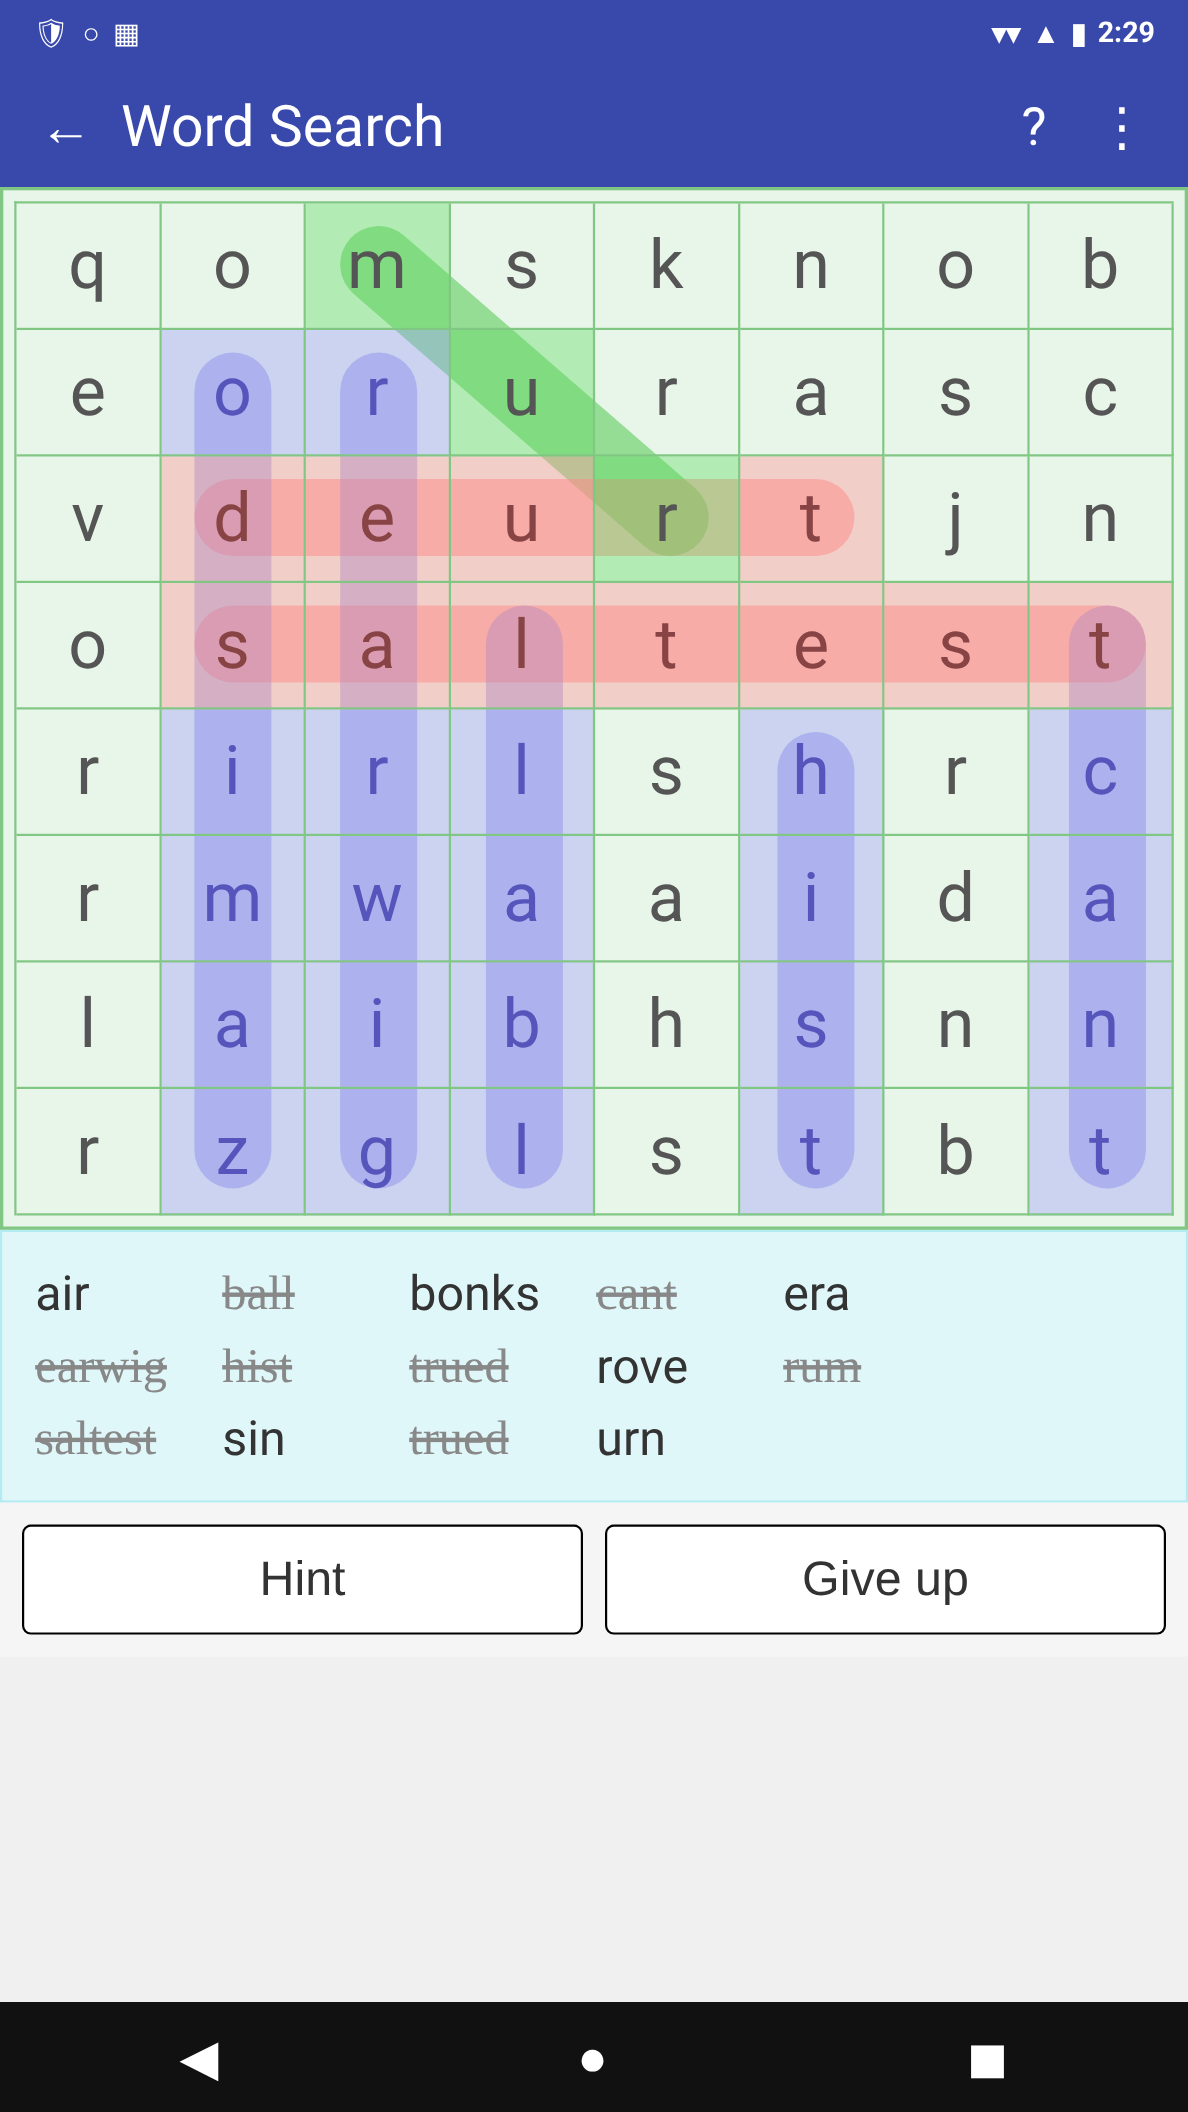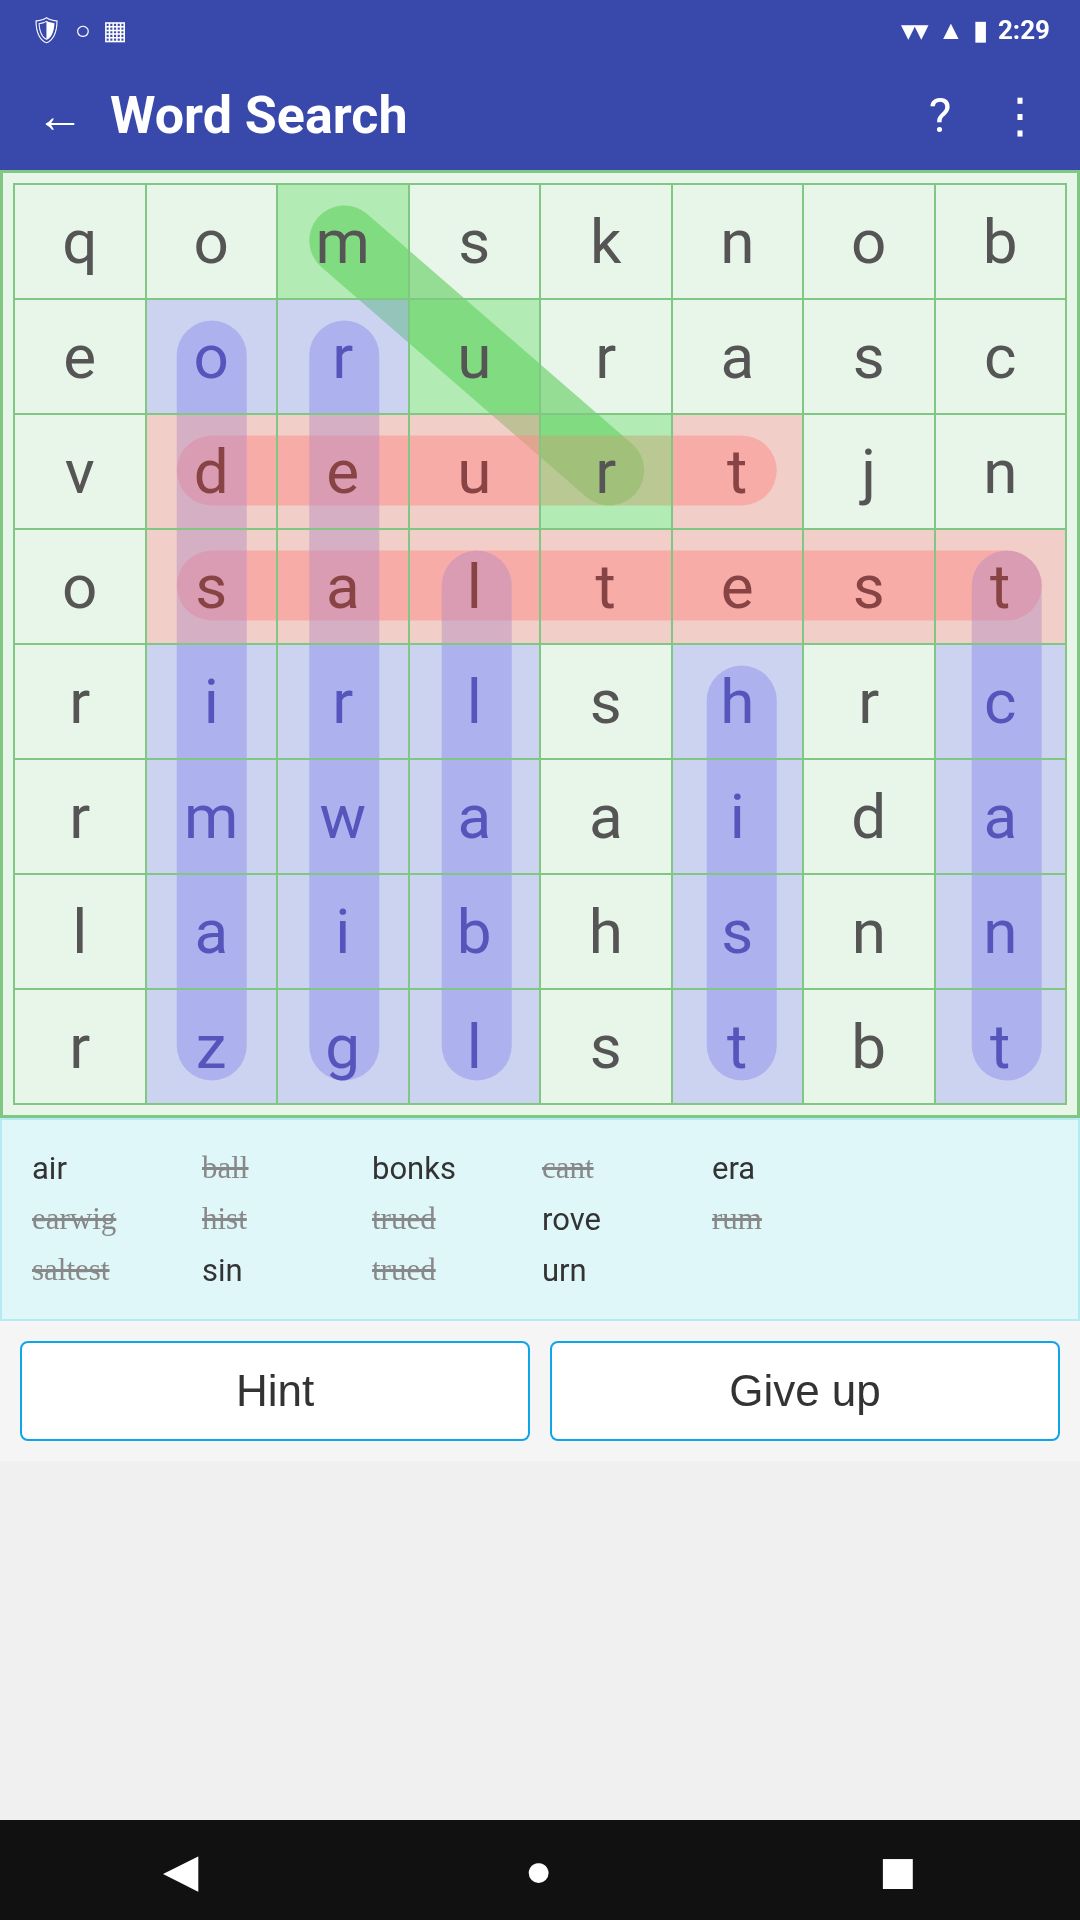--- a/index.html
+++ b/index.html
@@ -47,21 +47,21 @@
       height: 110px;
       background: #3949ab;
       display: flex;
       align-items: center;
       padding: 0 30px;
       gap: 20px;
     }
     .app-title {
       color: white;
       font-size: 52px;
-      font-weight: 700;
+      font-weight: 400;
       flex: 1;
     }
     .app-bar-icon {
       color: white;
       font-size: 48px;
       width: 60px;
       text-align: center;
       cursor: pointer;
     }
 
@@ -105,21 +105,21 @@
       background: #e0f7fa;
       border: 2px solid #b2ebf2;
       padding: 28px 30px;
       display: flex;
       flex-wrap: wrap;
       gap: 10px 0;
       min-height: 200px;
     }
 
     .word-item {
-      font-size: 31px;
+      font-size: 44px;
       color: #333;
       min-width: 170px;
       padding: 2px 0;
     }
 
     .word-item.found {
       text-decoration: line-through;
       color: #888;
       font-family: Liberation Serif, serif;
     }
@@ -129,21 +129,21 @@
       display: flex;
       gap: 20px;
       padding: 20px 20px;
       background: #f5f5f5;
     }
 
     .btn {
       flex: 1;
       height: 100px;
       font-size: 44px;
-      border: 2px solid #0ea5e9;
+      border: 2px solid #000000;
       border-radius: 8px;
       background: white;
       cursor: pointer;
       color: #333;
     }
 
     
     .bottom-nav {
       position: absolute;
       bottom: 0;

